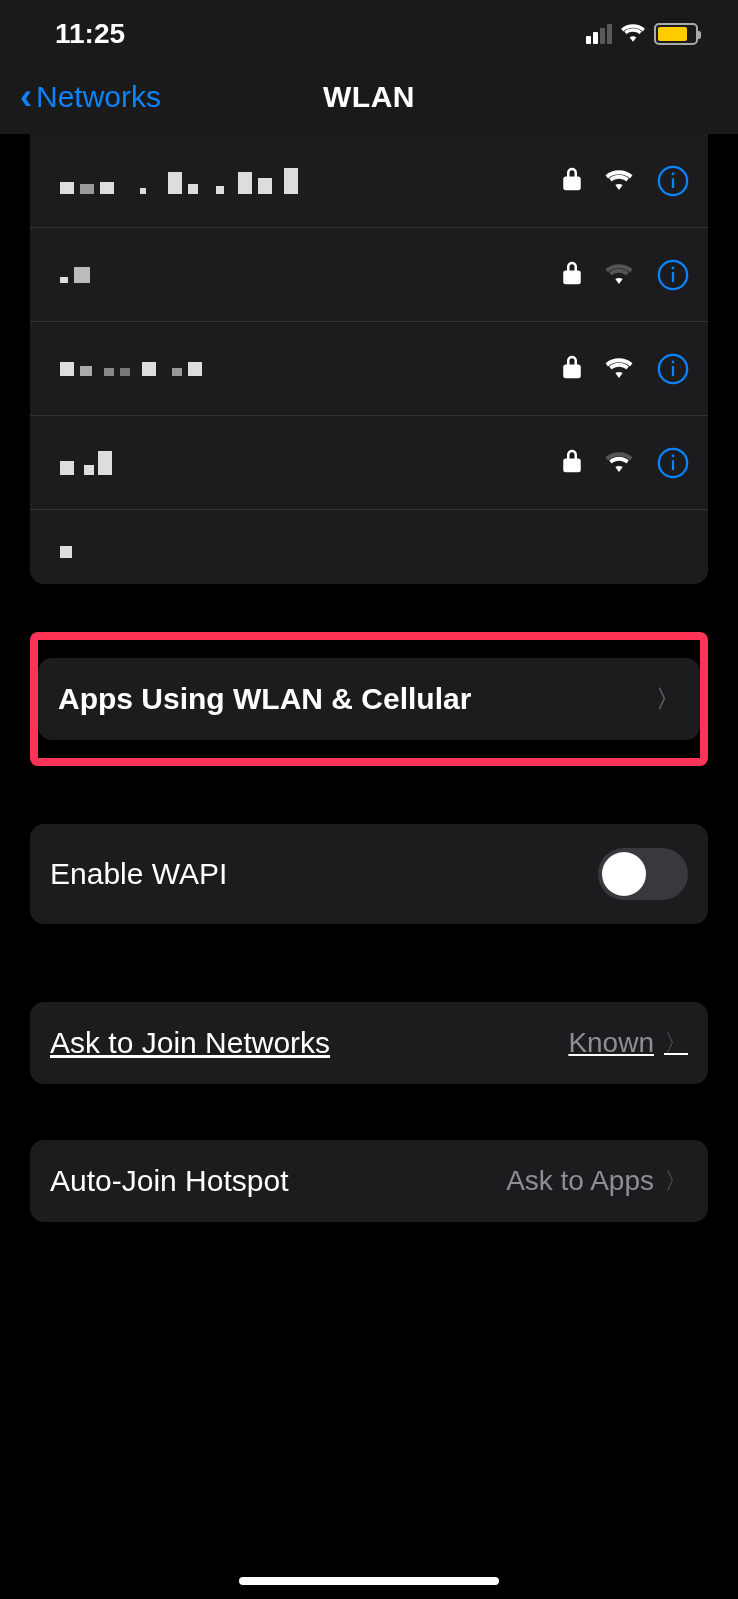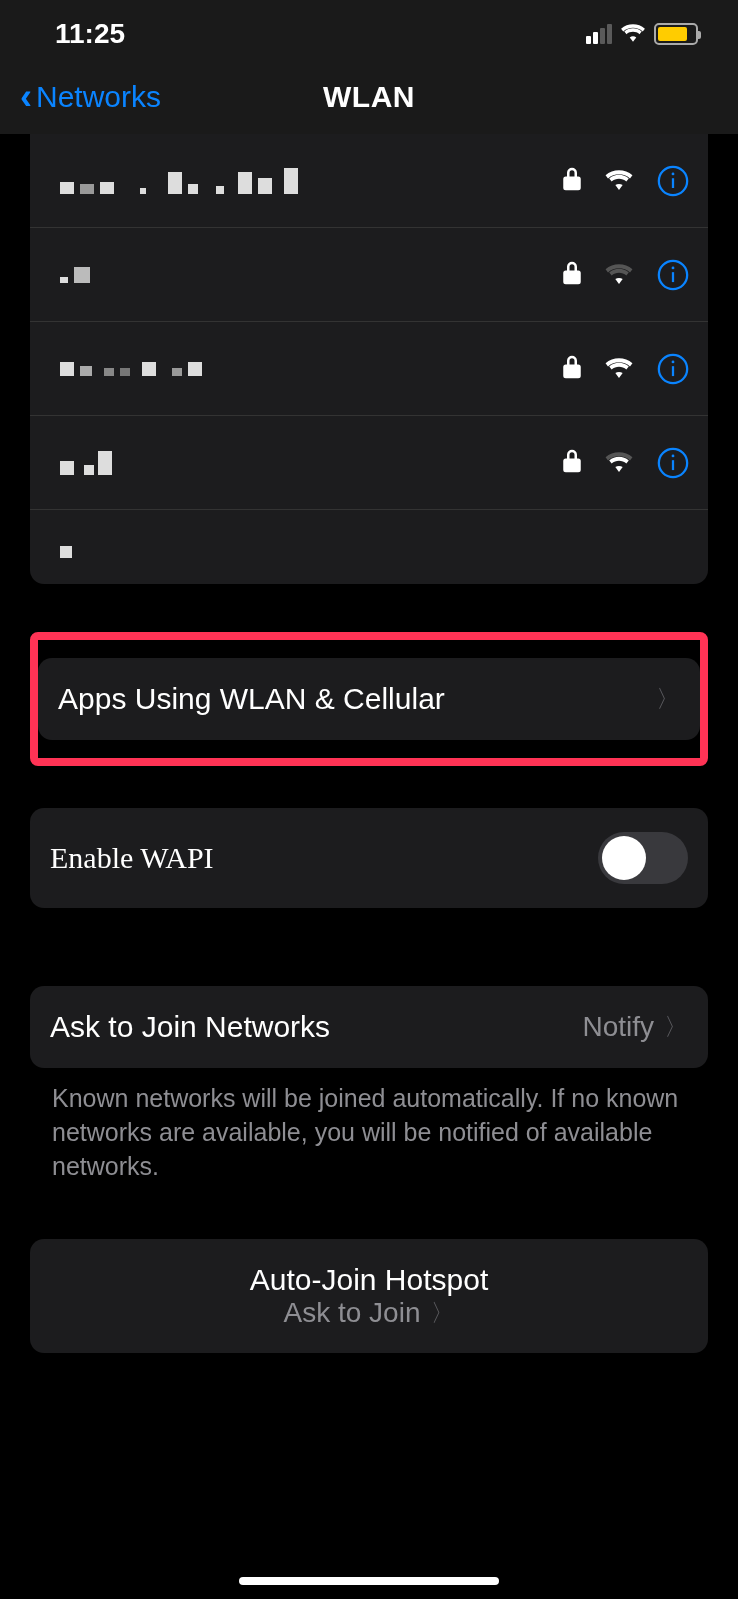--- a/index.html
+++ b/index.html
@@ -75,21 +75,21 @@
   .row-label { color:#fff; }
   .row-value { color:#8e8e93; display:flex; align-items:center; gap:10px; font-size:28px; }
   .chevron { color:#5a5a5e; font-size: 24px; }
 
   .highlight-box {
     border: 8px solid #ff3355;
     border-radius: 8px;
     margin-top: 48px;
     padding: 18px 0;
   }
-  .highlight-box .row { margin: 0; }
+  .highlight-box .row { margin: 0; font-weight: bold; }
 
   .toggle {
     width: 90px; height: 52px; background:#39393d; border-radius:26px;
     position:relative;
   }
   .toggle::after {
     content:''; position:absolute; left:4px; top:4px;
     width:44px; height:44px; background:#fff; border-radius:50%;
   }
 
@@ -265,37 +265,36 @@
     </div>
   </div>
 
   <div class="highlight-box">
     <div class="row">
       <span class="row-label">Apps Using WLAN &amp; Cellular</span>
       <span class="chevron">〉</span>
     </div>
   </div>
 
-  <div class="row spaced" style="margin-top:42px;font-family:Liberation Serif, serif;">
+  <div class="row spaced" style="margin-top:58px;">
     <span class="row-label">Enable WAPI</span>
     <div class="toggle"></div>
   </div>
 
-  <div class="row" style="margin-top:78px;">
+  <div class="row" style="margin-top:78px;text-decoration:underline;">
     <span class="row-label">Ask to Join Networks</span>
     <span class="row-value">
-      <span>Notify</span>
+      <span>Known</span>
       <span class="chevron">〉</span>
     </span>
   </div>
-  <div class="footer-text">Known networks will be joined automatically. If no known networks are available, you will be notified of available networks.</div>
-
-  <div class="row" style="margin-top:56px;flex-direction:column;">
+
+  <div class="row" style="margin-top:56px;">
     <span class="row-label">Auto-Join Hotspot</span>
     <span class="row-value">
-      <span>Ask to Join</span>
+      <span>Ask to Apps</span>
       <span class="chevron">〉</span>
     </span>
   </div>
 
 </div>
 
 <div class="home-indicator"></div>
 
 </body></html>

